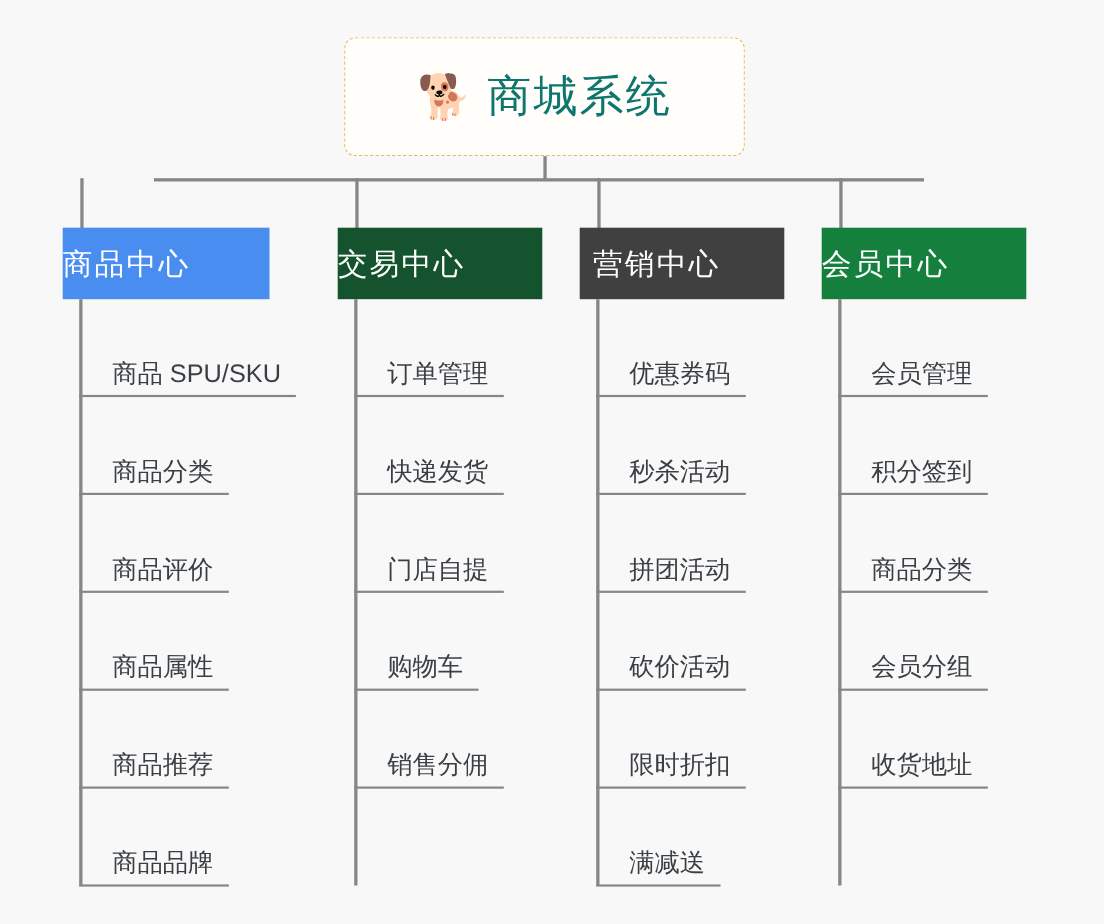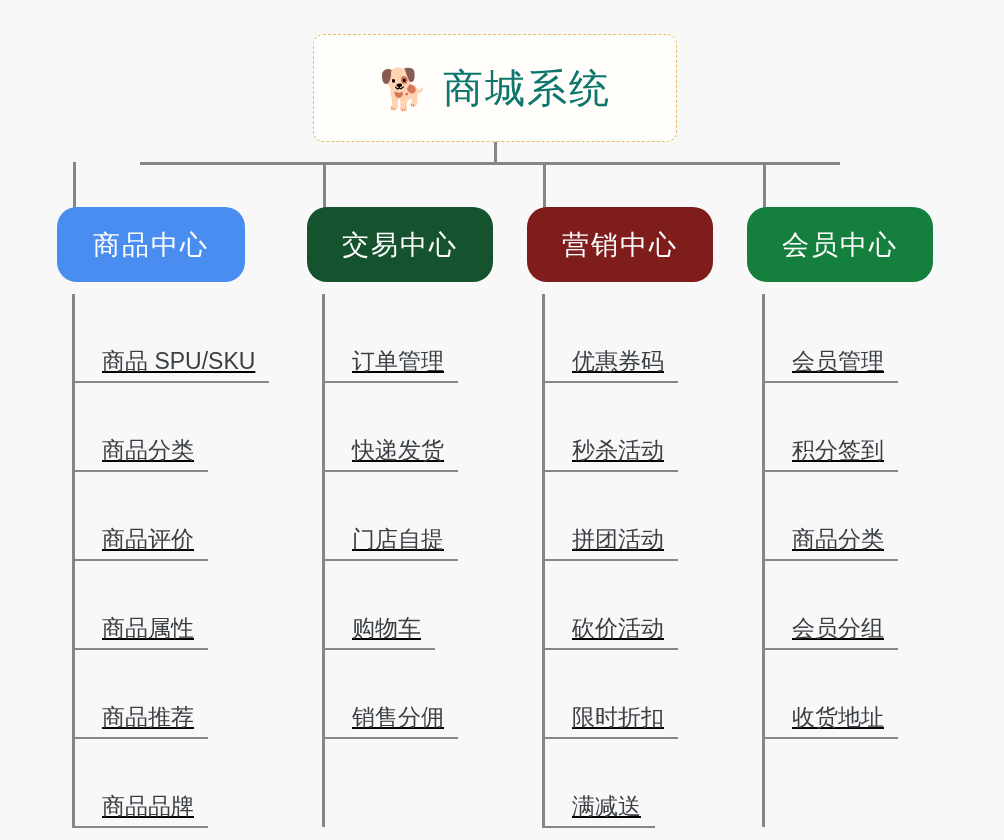--- a/index.html
+++ b/index.html
@@ -71,36 +71,34 @@
     height: 46px;
   }
 
   
   .column {
     position: absolute;
     top: 207px;
   }
 
   .cat-header {
-    height: 75px;
-    border-radius: 20px;
+    height: 65px;
+    border-radius: 0;
     display: flex;
     align-items: center;
-    justify-content: center;
     color: #ffffff;
     font-size: 27px;
     letter-spacing: 2px;
     white-space: nowrap;
   }
 
   
   .leaf-list {
     position: relative;
-    margin-top: 12px;
-    text-decoration: underline;
+    margin-top: 0;
   }
   .leaf-trunk {
     position: absolute;
     left: 15px;
     top: 0;
     width: 3px;
     background: #868686;
   }
 
   .leaf {
@@ -210,21 +208,21 @@
             </div>
           </div>
           <div class="leaf">
             <div class="leaf-inner">
               <span class="leaf-label">销售分佣</span>
             </div>
           </div>
         </div>
       </div>
       <div class="column" style="left: 527px; width: 186px;">
-        <div class="cat-header" style="background: #7f1d1d;">
+        <div class="cat-header" style="background: #404040; padding-left: 12px;">
           <span>营销中心</span>
         </div>
         <div class="leaf-list">
           <div class="leaf-trunk" style="height: 533px;"></div>
           <div class="leaf">
             <div class="leaf-inner">
               <span class="leaf-label">优惠券码</span>
             </div>
           </div>
           <div class="leaf">

